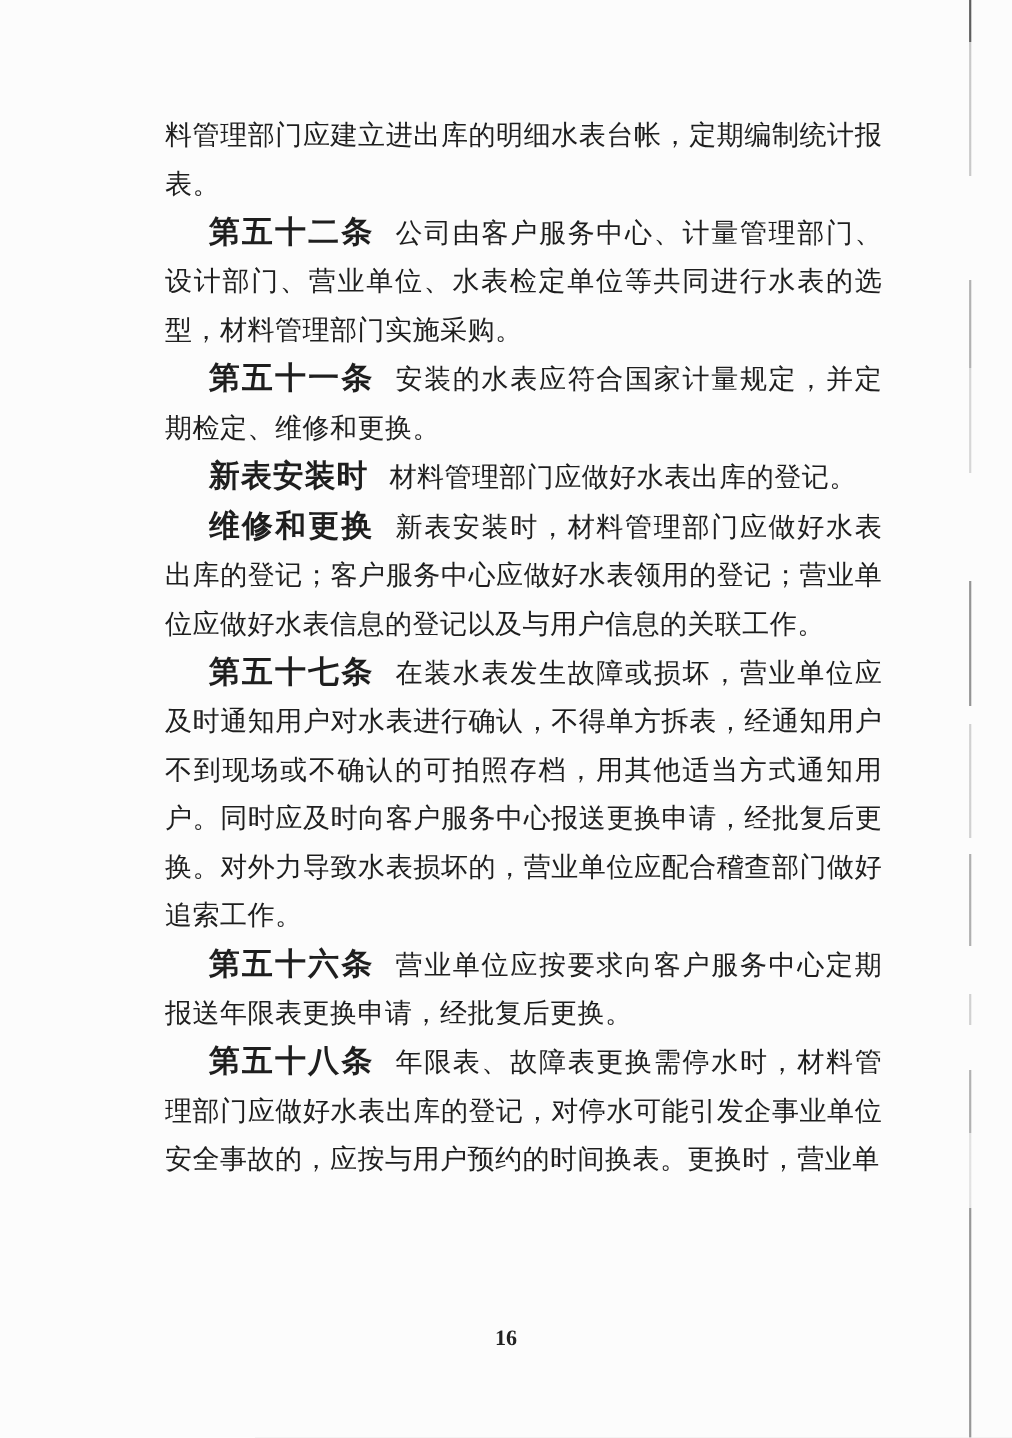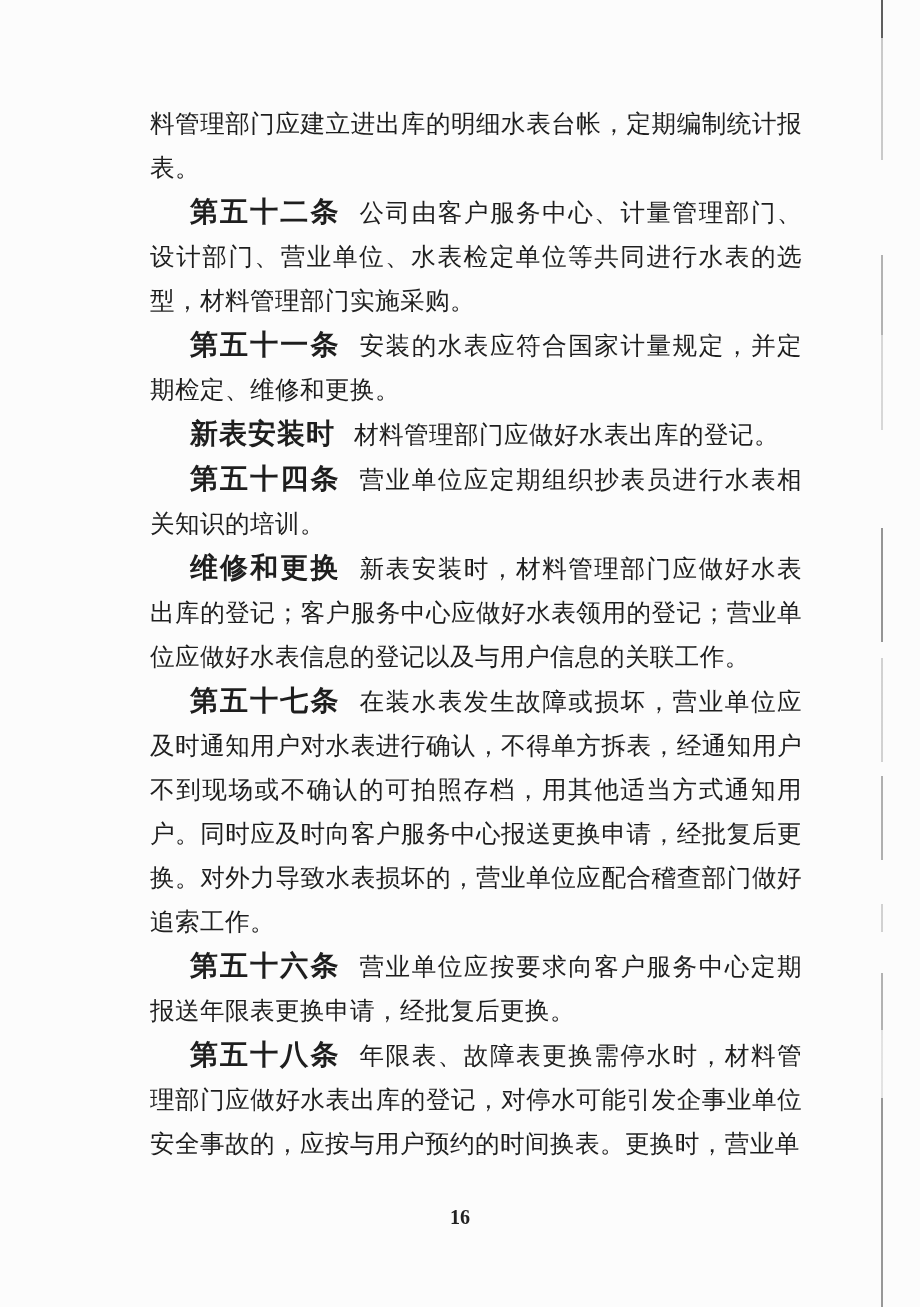--- a/index.html
+++ b/index.html
@@ -92,21 +92,20 @@
   <div class="text-block">
 
     <p class="no-indent"><span class="article-label"></span><span>料管理部门应建立进出库的明细水表台帐，定期编制统计报表。</span></p>
 
     <p><span class="article-label">第五十二条</span><span>公司由客户服务中心、计量管理部门、设计部门、营业单位、水表检定单位等共同进行水表的选型，材料管理部门实施采购。</span></p>
 
     <p><span class="article-label">第五十一条</span><span>安装的水表应符合国家计量规定，并定期检定、维修和更换。</span></p>
 
     <p><span class="article-label">新表安装时</span><span>材料管理部门应做好水表出库的登记。</span></p>
 
-    <p><span class="article-label">第五十四条</span><span>营业单位应定期组织抄表员进行水表相关知识的培训。</span></p>
 
     <p><span class="article-label">维修和更换</span><span>新表安装时，材料管理部门应做好水表出库的登记；客户服务中心应做好水表领用的登记；营业单位应做好水表信息的登记以及与用户信息的关联工作。</span></p>
 
     <p><span class="article-label">第五十七条</span><span>在装水表发生故障或损坏，营业单位应及时通知用户对水表进行确认，不得单方拆表，经通知用户不到现场或不确认的可拍照存档，用其他适当方式通知用户。同时应及时向客户服务中心报送更换申请，经批复后更换。对外力导致水表损坏的，营业单位应配合稽查部门做好追索工作。</span></p>
 
     <p><span class="article-label">第五十六条</span><span>营业单位应按要求向客户服务中心定期报送年限表更换申请，经批复后更换。</span></p>
 
     <p><span class="article-label">第五十八条</span><span>年限表、故障表更换需停水时，材料管理部门应做好水表出库的登记，对停水可能引发企事业单位安全事故的，应按与用户预约的时间换表。更换时，营业单</span></p>
 
   </div>

